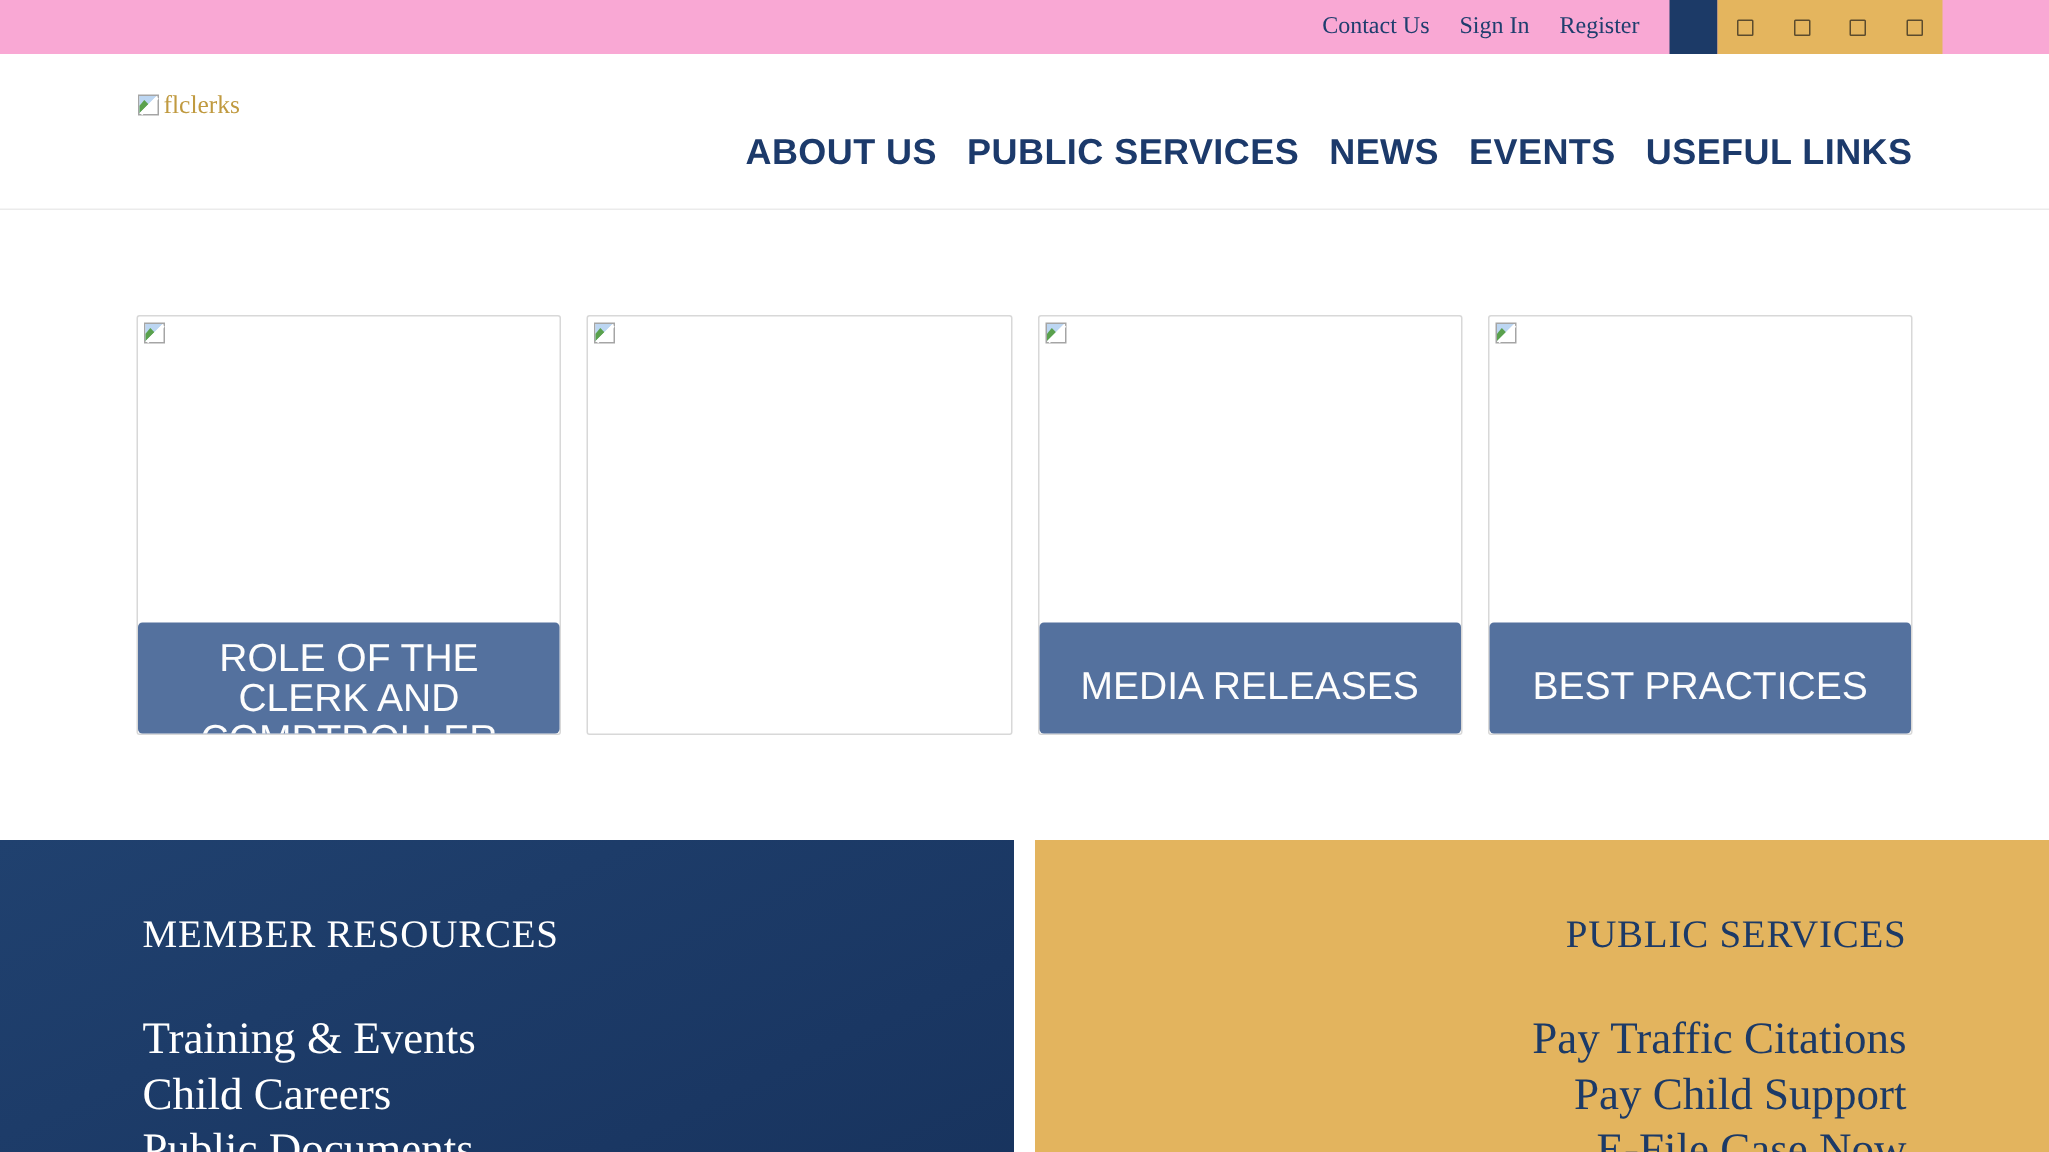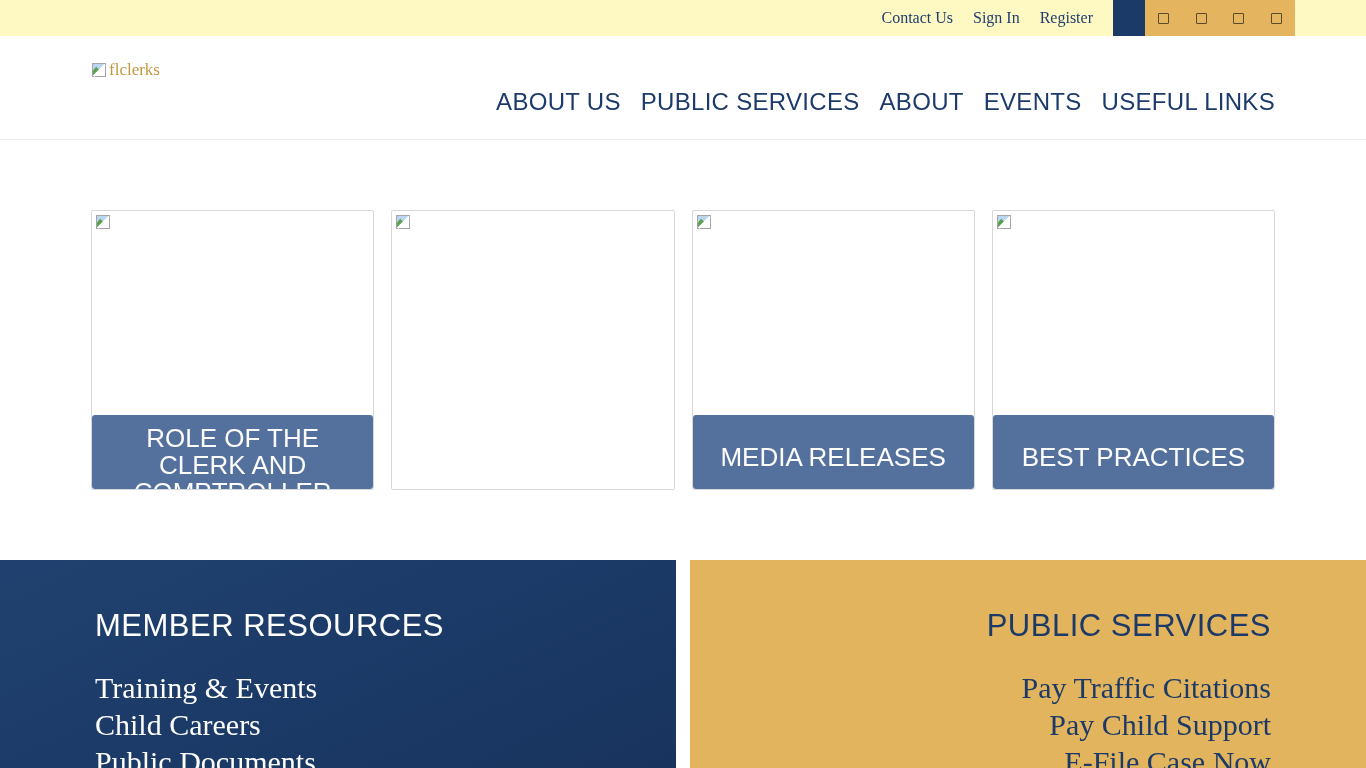--- a/index.html
+++ b/index.html
@@ -1,60 +1,60 @@
 <!DOCTYPE html>
 <html><head>
 <meta charset="utf-8">
 <style>
   * { margin:0; padding:0; box-sizing:border-box; }
   html,body { width:1366px; height:768px; overflow:hidden; background:#fff;
               font-family:"Liberation Serif", serif; }
   a { text-decoration:none; cursor:pointer; }
 
   
-  .topbar { height:36px; background:#fef9c3;padding-left:40px; }
+  .topbar { height:36px; background:#f9a8d4;padding-left:40px; }
   .topbar-inner { width:1184px; margin:0 auto; height:36px;
                   display:flex; align-items:center; justify-content:flex-end; }
   .topbar-link { font-size:16px; color:#1f3e6e; margin-right:20px;
                  font-family:"Liberation Serif", serif; }
   .navy-square { width:32px; height:36px; background:#1c3a67; }
   .social-strip { width:150px; height:36px; background:#e4b55e; display:flex; }
   .social-slot { flex:1; display:flex; align-items:center; justify-content:center; }
   .tofu { width:11px; height:11px; border:1px solid rgba(45,40,30,.75);
           border-radius:1px; display:block; }
 
   
   header { background:#fff; height:104px; border-bottom:1px solid #ebebeb; }
   .header-inner { width:1184px; margin:0 auto; position:relative; height:100%; }
   .logo { position:absolute; left:0; top:24px; display:flex; align-items:center; gap:2px;justify-content:space-between; }
   .logo-text { font-size:17px; color:#c09a40; font-family:"Liberation Serif", serif; }
   nav { position:absolute; right:0; top:52px; display:flex; gap:20px; }
   .nav-item { font-family:"Liberation Sans", sans-serif; font-size:24px;
-              color:#1c3a6b; letter-spacing:.3px; white-space:nowrap; }
+              color:#1c3a6b; letter-spacing:.3px; white-space:nowrap;font-weight:bold; }
 
   
   .cards { width:1184px; margin:70px auto 0; display:flex; gap:17px; }
   .card { position:relative; flex:1; height:280px; background:#fff;
           border:1px solid #d8d8d8; border-radius:2px; display:block; }
   .card .broken { position:absolute; top:3px; left:3px; }
   .band { position:absolute; left:0; right:0; bottom:0; height:74px;
           background:#54719e; border-radius:3px; color:#fdfdfd;
           font-family:"Liberation Sans", sans-serif; font-size:26px; line-height:27px;
           text-align:center; padding:10px 18px 0; overflow:hidden;
           display:flex; flex-direction:column;
           justify-content:center; justify-content:safe center; }
 
   
   .bottom { margin-top:70px; display:flex; gap:14px; height:400px; }
   .panel { flex:1; padding-top:48px; }
   .panel-blue { background:linear-gradient(155deg,#20416f 0%,#1a3763 55%,#152f57 100%);
                 color:#fff; padding-left:95px; }
   .panel-gold { background:#e3b45e; color:#1c3a67; padding-right:95px; text-align:right; }
-  .panel h2 { font-family:Liberation Sans, sans-serif; font-size:31px;
-              font-weight:400; letter-spacing:.5px; margin-bottom:25px; }
+  .panel h2 { font-family:Liberation Serif, serif; font-size:26px;
+              font-weight:400; letter-spacing:.5px; margin-bottom:36px; }
   .panel-links a { display:block; font-family:"Liberation Serif", serif;
                    font-size:30px; line-height:37px; color:inherit; }
 </style>
 </head>
 <body>
 
 <svg width="0" height="0" style="position:absolute">
   <defs>
     <g id="brokenimg">
       <rect x="1.5" y="1.5" width="13" height="13" fill="#fff" stroke="#a5a5a5" stroke-width="1"></rect>
@@ -92,21 +92,21 @@
   <div class="header-inner">
     <a class="logo">
       <svg class="broken" width="16" height="16" viewBox="0 0 16 16">
           <use href="#brokenimg"></use>
         </svg>
       <span class="logo-text">flclerks</span>
     </a>
     <nav>
       <a class="nav-item">ABOUT US</a>
       <a class="nav-item">PUBLIC SERVICES</a>
-      <a class="nav-item">ABOUT</a>
+      <a class="nav-item">NEWS</a>
       <a class="nav-item">EVENTS</a>
       <a class="nav-item">USEFUL LINKS</a>
     </nav>
   </div>
 </header>
 
 <main>
   <div class="cards">
     <a class="card">
       <svg class="broken" width="16" height="16" viewBox="0 0 16 16">

